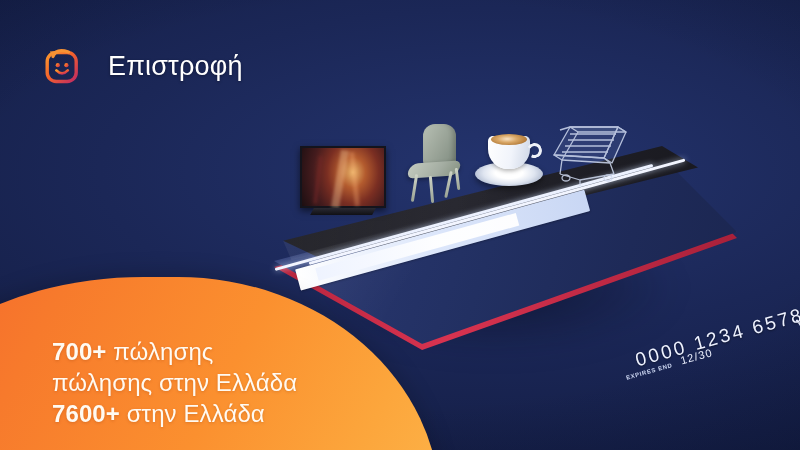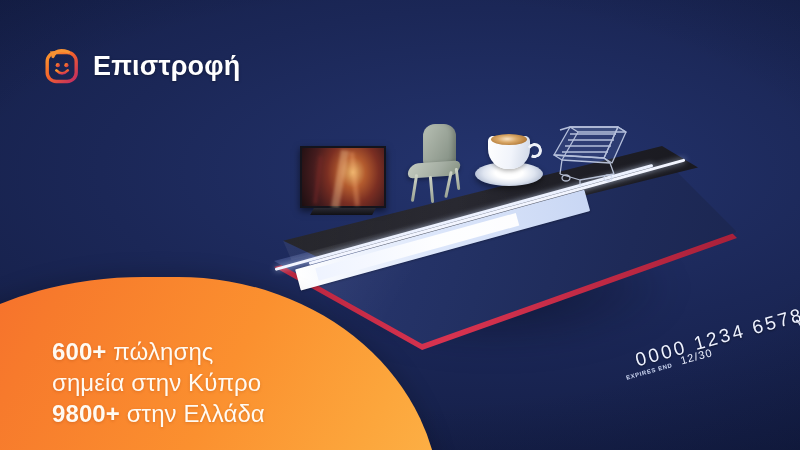--- a/index.html
+++ b/index.html
@@ -23,23 +23,24 @@
     pointer-events:none;
   }
 
   
   #logo{
     position:absolute; left:44px; top:47px;
     display:flex; align-items:center; gap:11px; z-index:40;
   }
   .logo-mark{ width:38px; height:38px; position:relative; flex:0 0 auto; }
   .logo-word{
-    color:#ffffff; font-size:27px; font-weight:700; letter-spacing:.2px;
+    color:#ffffff; font-size:27px; font-weight:400; letter-spacing:.2px;
     line-height:1; white-space:nowrap;
     text-shadow:0 1px 3px rgba(0,0,0,.35);
+    margin-left:15px;
   }
 
   
   #card-scene{
     position:absolute; left:255px; top:118px; width:500px; height:235px;
     z-index:20;
   }
   .card-shadow{
     position:absolute; left:30px; top:95px; width:420px; height:150px;
     background:radial-gradient(60% 60% at 50% 50%, rgba(4,7,22,.55), rgba(4,7,22,0) 72%);
@@ -304,22 +305,22 @@
     <div class="card-expiry-wrap">
       <span class="expiry-label">EXPIRES END</span>
       <span class="expiry-value">12/30</span>
     </div>
   </div>
 
   <div id="blob"></div>
 
   <div id="copy">
     <div class="copy-line">
-      <span class="b">600+</span><span> πώλησης</span>
-    </div>
-    <div class="copy-line">σημεία στην Κύπρο</div>
+      <span class="b">700+</span><span> πώλησης</span>
+    </div>
+    <div class="copy-line">πώλησης στην Ελλάδα</div>
     <div class="copy-line">
-      <span class="b">9800+</span><span> στην Ελλάδα</span>
+      <span class="b">7600+</span><span> στην Ελλάδα</span>
     </div>
   </div>
 
   <div class="vignette"></div>
 </div>
 
 </body></html>

